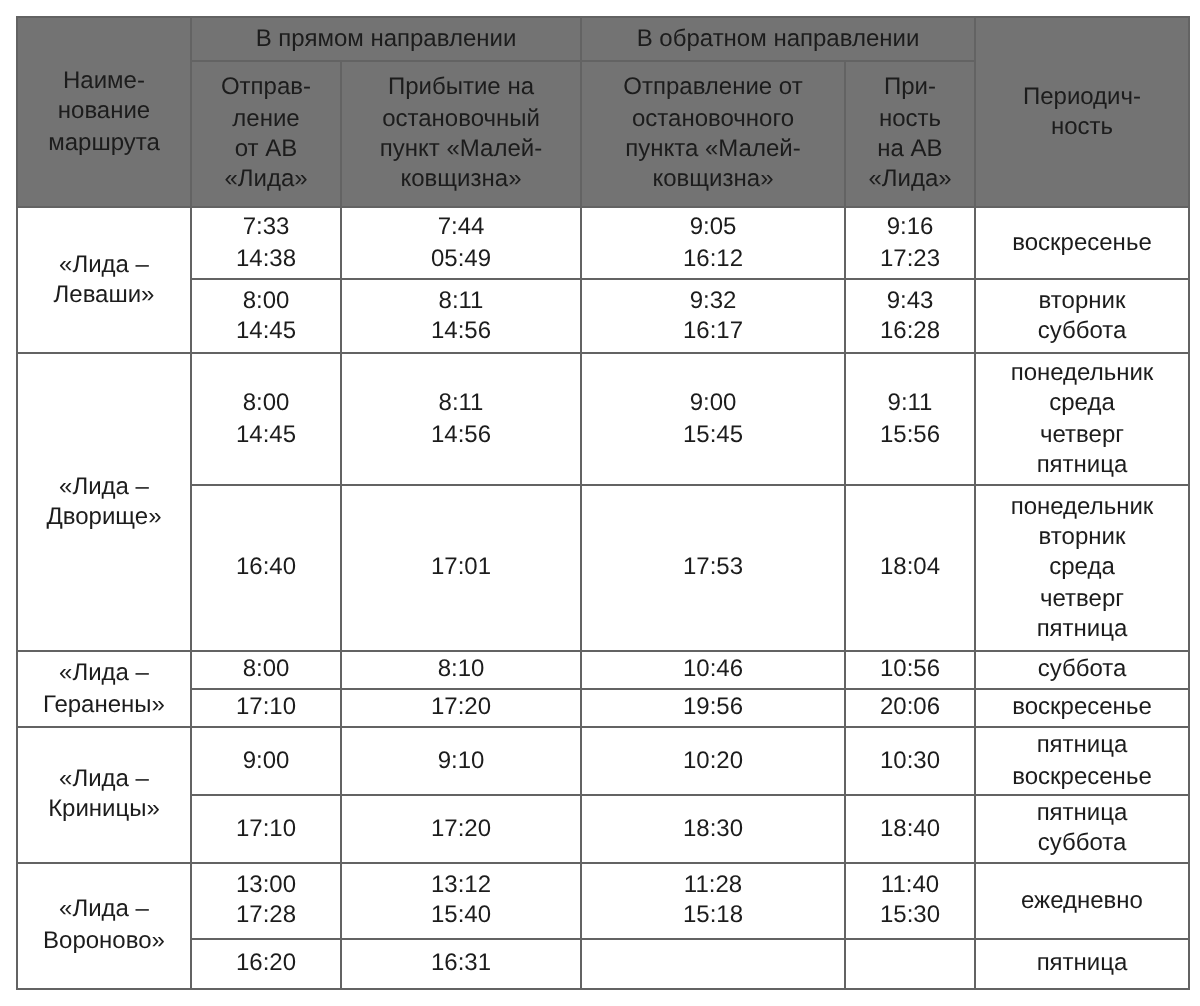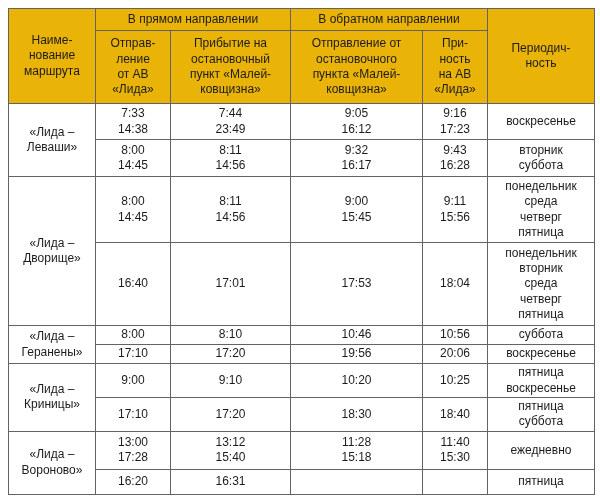--- a/index.html
+++ b/index.html
@@ -27,21 +27,21 @@
     line-height: 1.28;
     color: #1c1c1c;
     text-align: center;
     vertical-align: middle;
     padding: 1px 2px;
     white-space: pre-line;
     overflow: hidden;
     font-weight: normal;
   }
   table.schedule th {
-    background: #eab308;
+    background: #737373;
   }
   tr.h22 { height: 22px; }
   tr.h73 { height: 73px; }
   tr.h36 { height: 36px; }
   tr.h37 { height: 37px; }
   tr.h66 { height: 66px; }
   tr.h83 { height: 83px; }
   tr.h19 { height: 19px; }
   tr.h34 { height: 34px; }
   tr.h33 { height: 33px; }
@@ -91,21 +91,21 @@
       </tr>
     </thead>
     <tbody>
 
       <tr class="h36">
         <td rowspan="2">«Лида –
 Леваши»</td>
         <td>7:33
 14:38</td>
         <td>7:44
-23:49</td>
+05:49</td>
         <td>9:05
 16:12</td>
         <td>9:16
 17:23</td>
         <td>воскресенье</td>
       </tr>
       <tr class="h37">
         <td>8:00
 14:45</td>
         <td>8:11
@@ -162,21 +162,21 @@
         <td>20:06</td>
         <td>воскресенье</td>
       </tr>
 
       <tr class="h34">
         <td rowspan="2">«Лида –
 Криницы»</td>
         <td>9:00</td>
         <td>9:10</td>
         <td>10:20</td>
-        <td>10:25</td>
+        <td>10:30</td>
         <td>пятница
 воскресенье</td>
       </tr>
       <tr class="h33">
         <td>17:10</td>
         <td>17:20</td>
         <td>18:30</td>
         <td>18:40</td>
         <td>пятница
 суббота</td>

